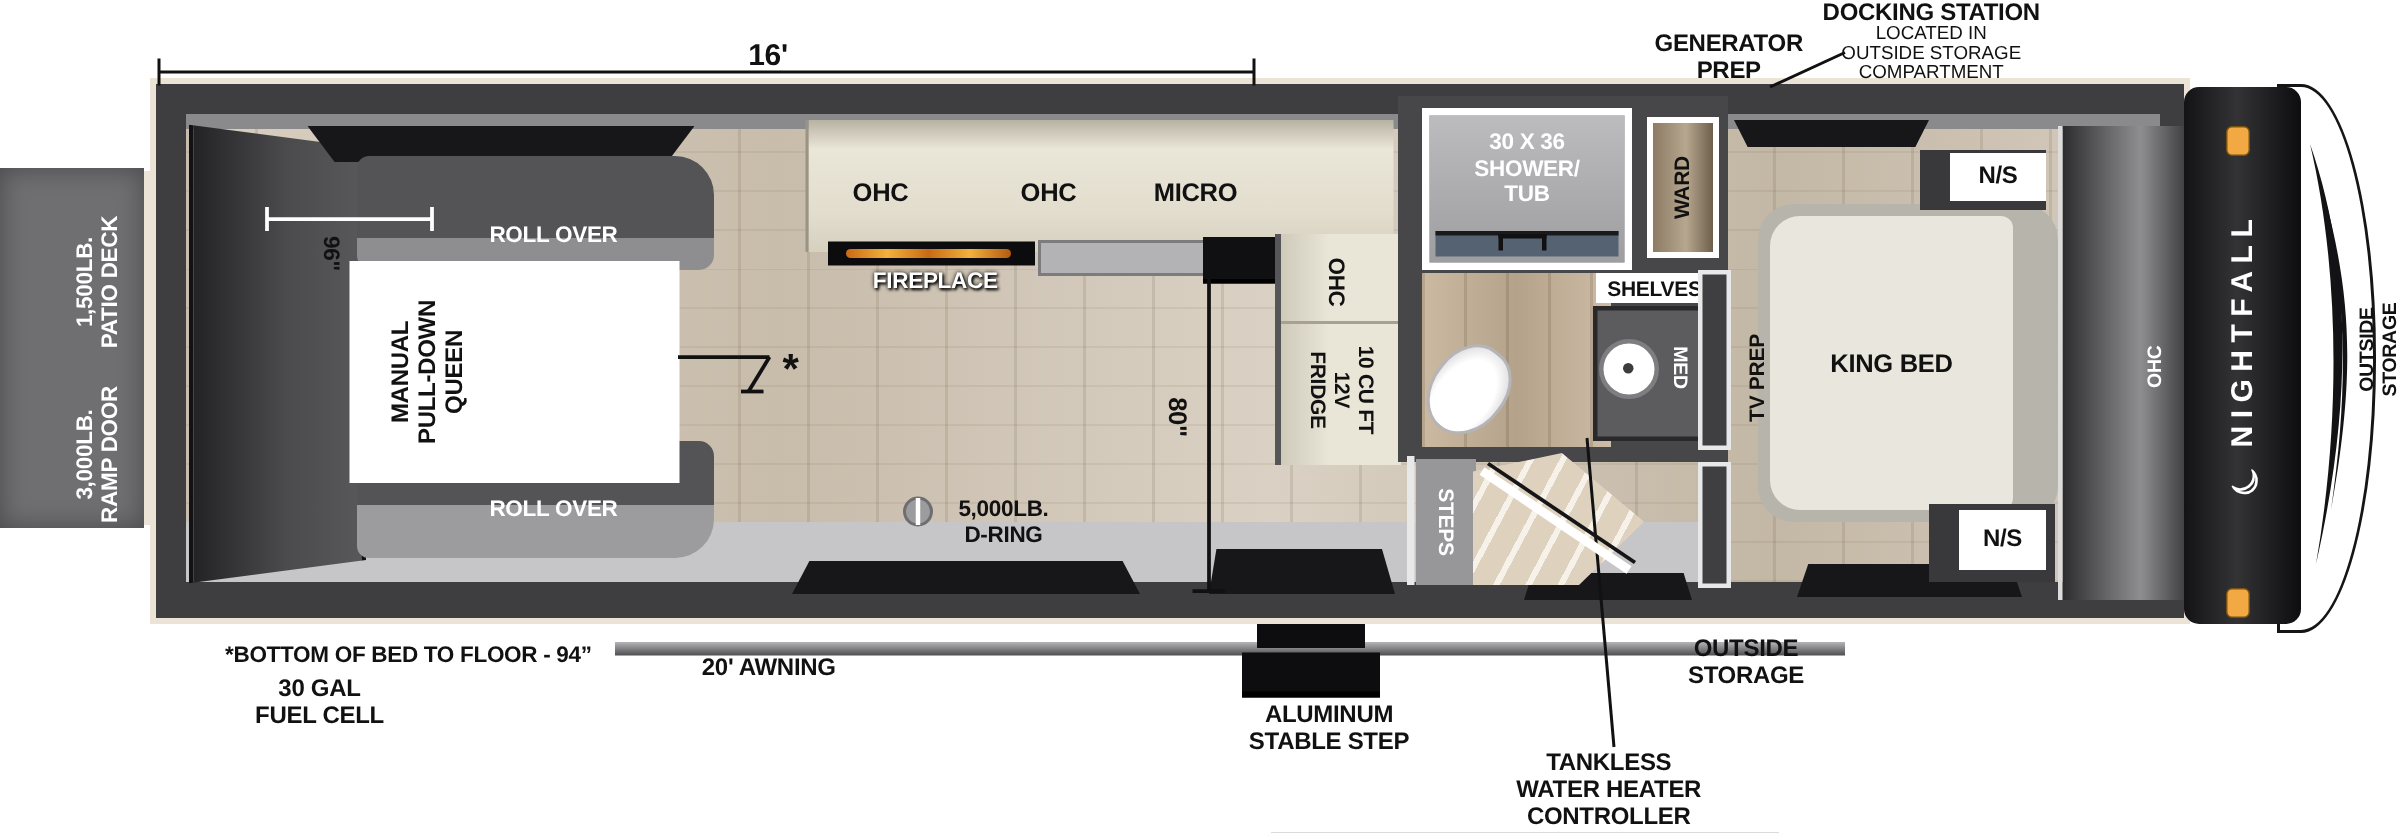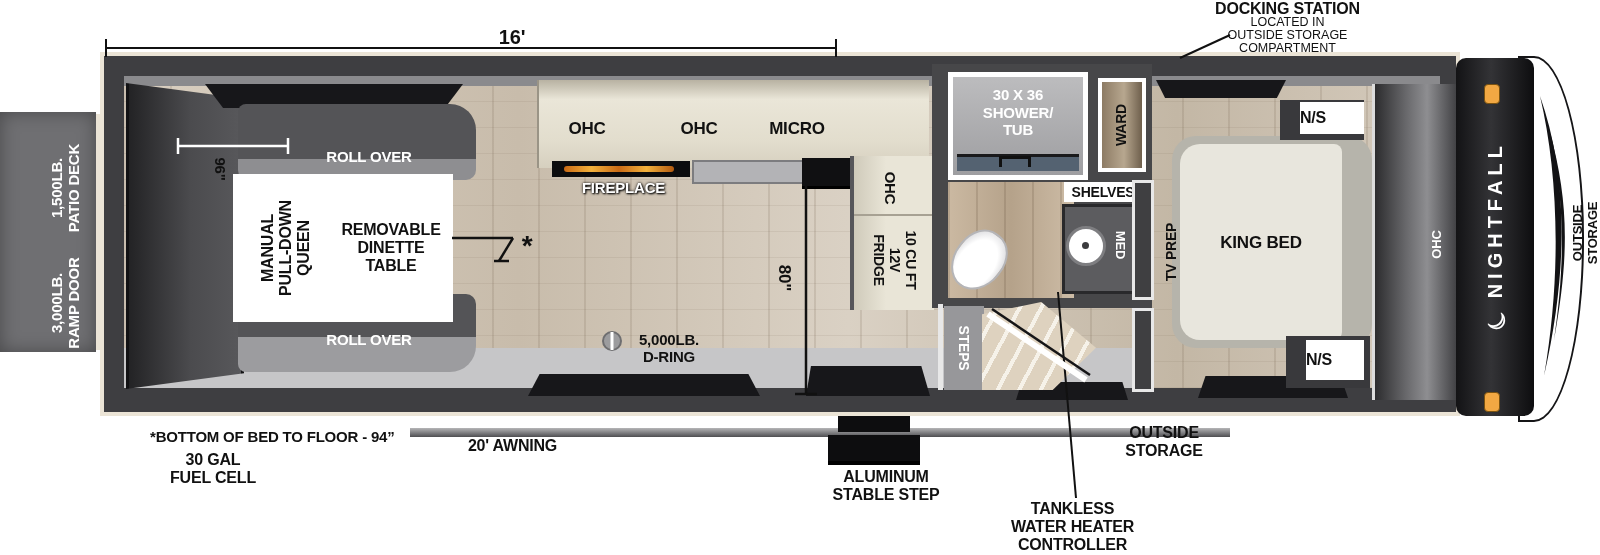--- a/index.html
+++ b/index.html
@@ -1,21 +1,21 @@
 <!DOCTYPE html>
 <html><head>
 <meta charset="utf-8">
 <style>
   html,body{margin:0;padding:0;background:#fff;}
   .stage{position:relative;width:1600px;height:555px;background:#ffffff;overflow:hidden;
          font-family:"Liberation Sans",sans-serif;color:#111;}
   .abs{position:absolute;}
   .lbl{font-weight:bold;text-align:center;line-height:1.12;letter-spacing:-0.2px;}
   .pre{white-space:pre-line;}
-  .cflex{display:flex;align-items:center;justify-content:flex-start;}
+  .cflex{display:flex;align-items:center;justify-content:center;}
   .white{color:#fff;}
   
   .wood{background-color:#d2c8ba;
     background-image:
       repeating-linear-gradient(90deg, rgba(110,92,72,.16) 0 2px, rgba(0,0,0,0) 2px 46px),
       repeating-linear-gradient(0deg, rgba(110,92,72,.10) 0 1px, rgba(0,0,0,0) 1px 26px),
       linear-gradient(90deg,#d9cfc1,#c8bcab 30%,#dad1c4 55%,#c3b7a5 80%,#d5cbbd);}
   .woodbath{background-color:#c4b29c;
     background-image:
       repeating-linear-gradient(90deg, rgba(90,70,50,.18) 0 2px, rgba(0,0,0,0) 2px 28px),
@@ -49,23 +49,20 @@
   <div class="abs" style="left:126px;top:80px;width:112px;height:306px;background:linear-gradient(90deg,#232325,#4b4b4e 55%,#58585b);clip-path:polygon(0 1%,100% 6%,100% 94%,0 99%);border:3px solid #121214;"></div>
   <div class="abs win trap1" style="left:205px;top:84px;width:258px;height:24px;"></div>
   <div class="abs" style="left:238px;top:104px;width:238px;height:76px;border-radius:8px 26px 10px 10px;background:linear-gradient(#545457 72%,#8e8e91 72%);"></div>
   <div class="abs" style="left:238px;top:294px;width:238px;height:78px;border-radius:10px 10px 26px 8px;background:linear-gradient(#545457 55%,#9c9c9f 55%);"></div>
   <div class="abs lbl white" style="left:298px;top:149px;width:142px;font-size:15px;">ROLL OVER</div>
   <div class="abs lbl white" style="left:298px;top:332px;width:142px;font-size:15px;">ROLL OVER</div>
   <div class="abs" style="left:233px;top:174px;width:220px;height:148px;background:#ffffff;"></div>
   <div class="abs vbox rotm90 lbl pre" style="left:220px;top:220px;width:132px;height:56px;font-size:16px;">MANUAL
 PULL-DOWN
 QUEEN</div>
-  <div class="abs lbl pre" style="left:332px;top:221px;width:118px;font-size:16px;">REMOVABLE
-DINETTE
-TABLE</div>
   <div class="abs vbox rot90 lbl" style="left:200px;top:161px;width:40px;height:16px;font-size:15px;">96"</div>
   <div class="abs lbl" style="left:514px;top:230px;width:26px;font-size:28px;">*</div>
   <div class="abs lbl pre" style="left:628px;top:331px;width:82px;font-size:15px;line-height:1.15;">5,000LB.
 D-RING</div>
 
   <div class="abs" style="left:537px;top:80px;width:390px;height:88px;background:linear-gradient(#b8b2a2,#eae6d8 22%,#e2ddcd 70%,#d6d0bf);border-left:2px solid #9a9486;"></div>
   <div class="abs lbl" style="left:558px;top:119px;width:58px;font-size:17px;">OHC</div>
   <div class="abs lbl" style="left:670px;top:119px;width:58px;font-size:17px;">OHC</div>
   <div class="abs lbl" style="left:760px;top:119px;width:74px;font-size:17px;">MICRO</div>
   <div class="abs" style="left:552px;top:161px;width:138px;height:16px;background:#0c0c0e;">
@@ -137,20 +134,22 @@
   <div class="abs" style="left:1484px;top:84px;width:14px;height:18px;background:#f2a843;border:1px solid #7a5210;border-radius:4px;"></div>
   <div class="abs" style="left:1484px;top:392px;width:14px;height:18px;background:#f2a843;border:1px solid #7a5210;border-radius:4px;"></div>
   <div class="abs vbox rotm90 white" style="left:1375px;top:222px;width:240px;height:28px;font-weight:bold;font-size:20px;letter-spacing:5px;">
     <span class="crescent">☾</span>
       <span>NIGHTFALL</span>
   </div>
   <div class="abs vbox rotm90 lbl pre" style="left:1544px;top:218px;width:84px;height:30px;font-size:13px;">OUTSIDE
 STORAGE</div>
 
   <div class="abs lbl" style="left:488px;top:26px;width:48px;font-size:20px;">16'</div>
+  <div class="abs lbl pre" style="left:1095px;top:21px;width:115px;font-size:16px;">GENERATOR
+PREP</div>
   <div class="abs lbl" style="left:1195px;top:0;width:185px;font-size:16px;">DOCKING STATION</div>
   <div class="abs pre" style="left:1195px;top:16px;width:185px;font-size:12.5px;text-align:center;line-height:1.05;">LOCATED IN
 OUTSIDE STORAGE
 COMPARTMENT</div>
 
   <div class="abs" style="left:410px;top:428px;width:820px;height:9px;background:linear-gradient(#b5b5b7,#4e4e51);"></div>
   <div class="abs lbl" style="left:450px;top:437px;width:125px;font-size:16px;">20' AWNING</div>
   <div class="abs lbl" style="left:150px;top:429px;width:250px;font-size:15px;text-align:left;">*BOTTOM OF BED TO FLOOR - 94”</div>
   <div class="abs lbl pre" style="left:158px;top:451px;width:110px;font-size:16px;">30 GAL
 FUEL CELL</div>

